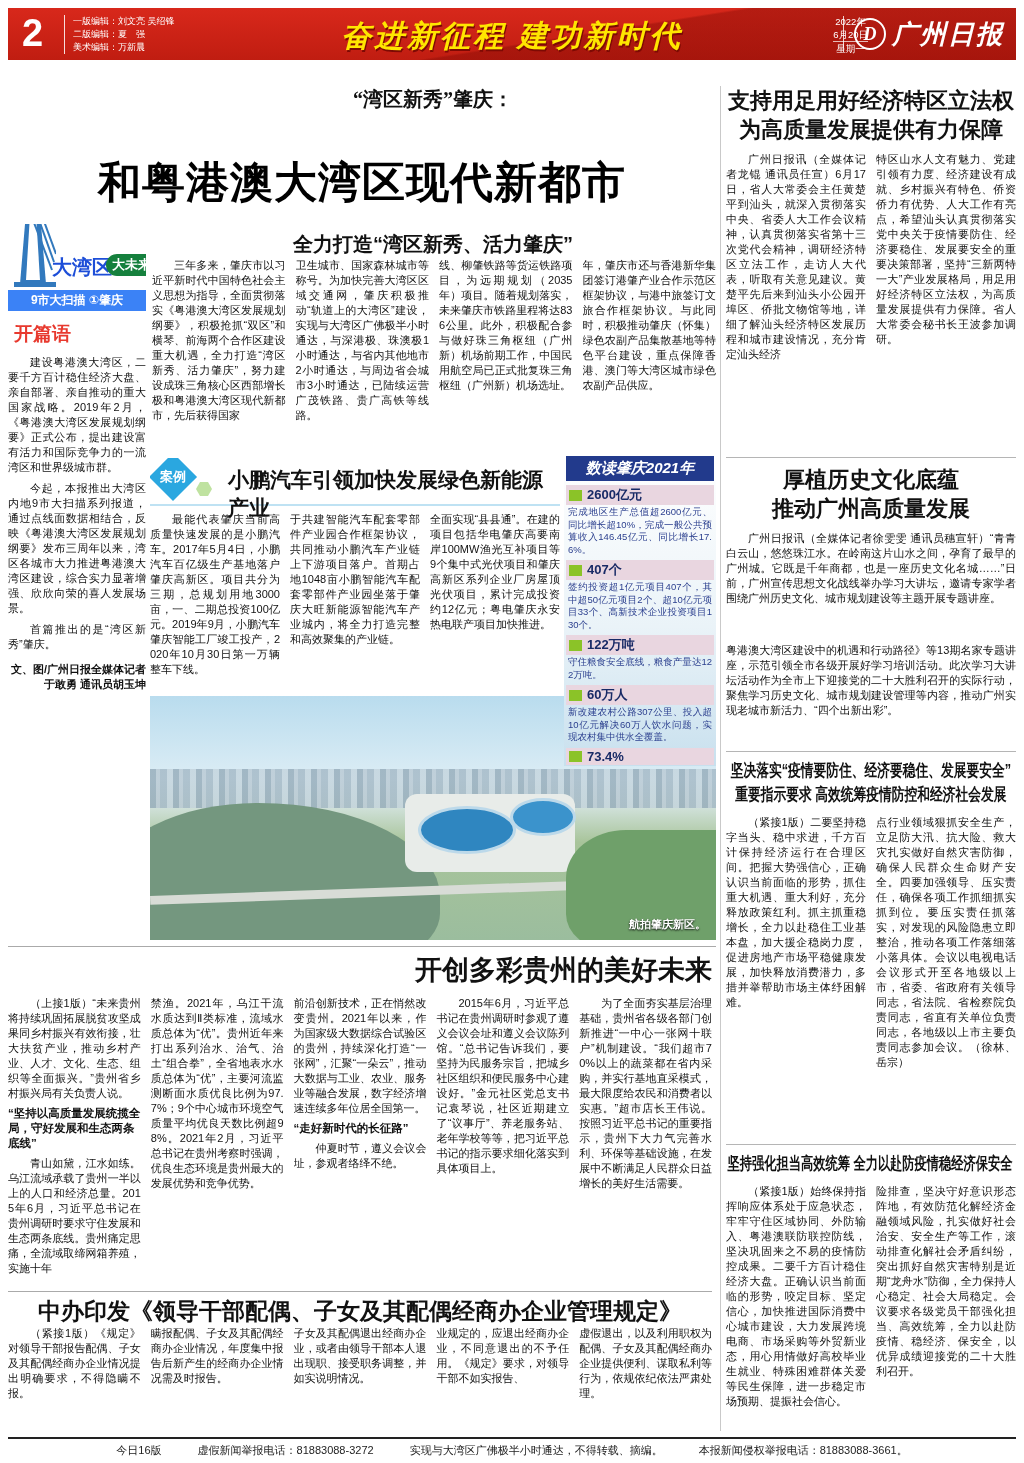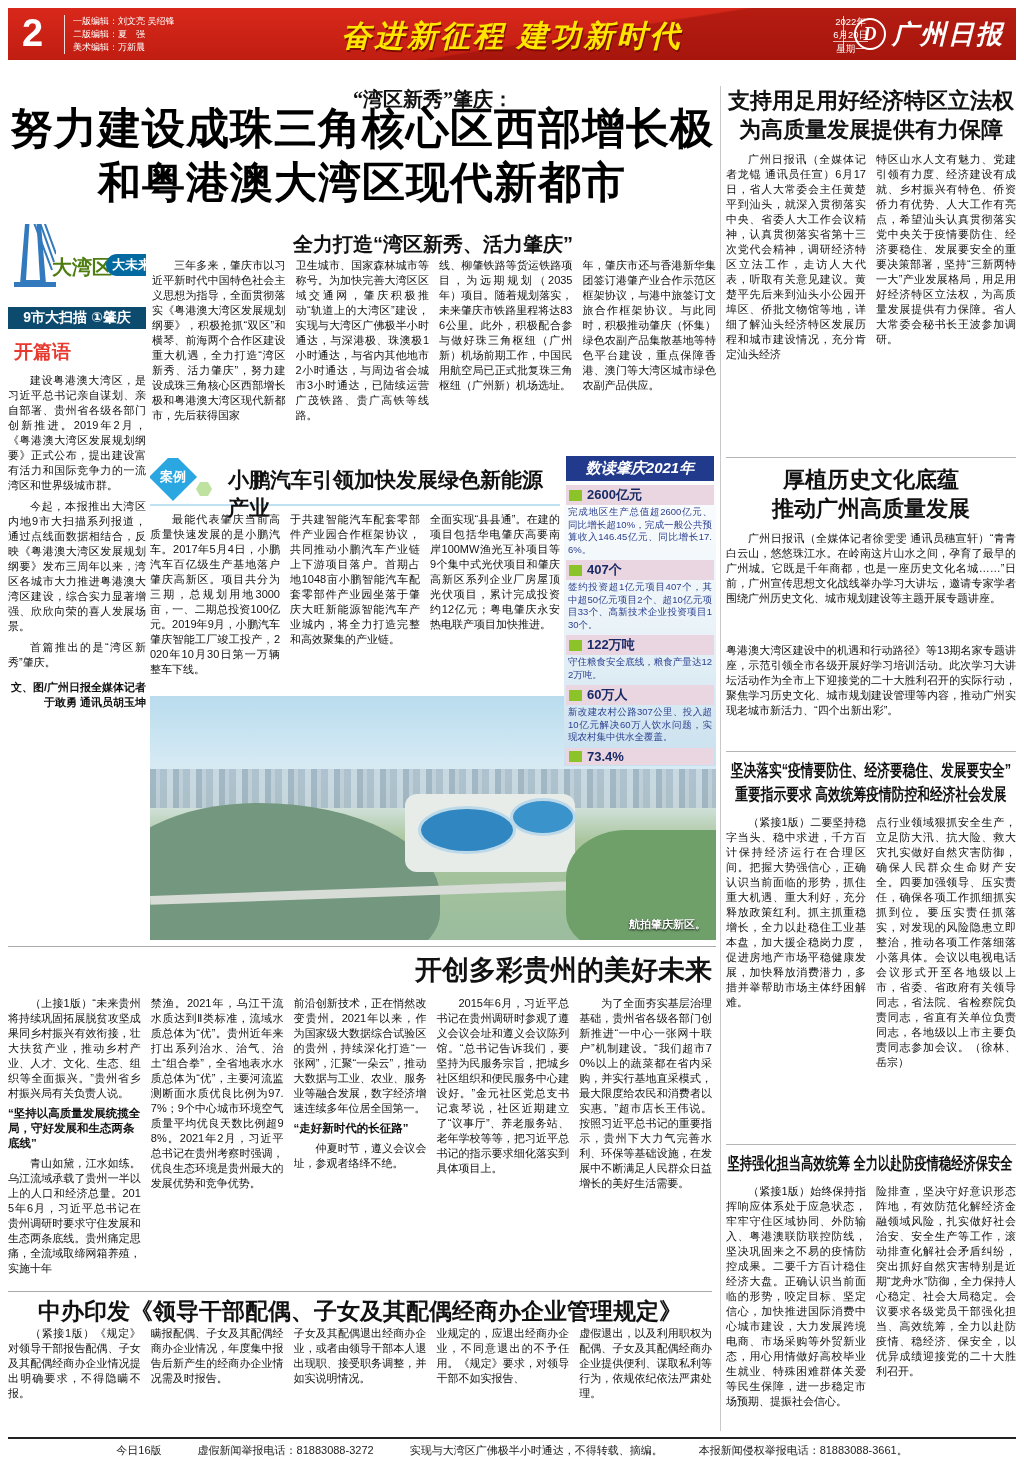--- a/index.html
+++ b/index.html
@@ -31,25 +31,25 @@
   .kicker{position:absolute;left:150px;top:86px;width:566px;text-align:center;
           font-size:20px;font-weight:800;font-family:"Liberation Serif",serif;}
   .hl{position:absolute;left:8px;width:708px;text-align:center;font-weight:900;font-size:43px;
       line-height:50px;font-family:"Liberation Serif","DejaVu Serif",serif;letter-spacing:1px;color:#000;}
   .subtitle{position:absolute;left:150px;top:231px;width:566px;text-align:center;
             font-size:20px;font-weight:800;}
   
   .sidebar{position:absolute;left:8px;top:224px;width:138px;height:716px;overflow:hidden;}
   .brandrow{position:relative;height:64px;}
   .bridge{position:absolute;left:2px;top:-40px;}
-  .brand-cn{position:absolute;left:44px;top:30px;font-size:20px;font-weight:900;color:#4d7c0f;}
-  .badge{position:absolute;left:98px;top:30px;background:#0369a1;color:#fff;font-size:13px;
+  .brand-cn{position:absolute;left:44px;top:30px;font-size:20px;font-weight:900;color:#1d4ed8;}
+  .badge{position:absolute;left:98px;top:30px;background:#15803d;color:#fff;font-size:13px;
          font-weight:800;padding:2px 6px;border-radius:11px;white-space:nowrap;}
-  .strip{background:#0c4a6e;color:#fff;font-size:14px;font-weight:700;text-align:center;
-         padding:2px 0;margin-top:19px;}
+  .strip{background:#3b82f6;color:#fff;font-size:12px;font-weight:700;text-align:center;
+         padding:2px 0;margin-top:2px;}
   .opener-title{color:#e8392e;font-size:19px;font-weight:900;margin:10px 0 8px 6px;
                 font-family:"Liberation Serif",serif;}
   .sidebar p{margin:0 0 6px 0;font-size:11px;line-height:15px;text-align:justify;
              text-indent:2em;word-break:break-all;}
   .byline{font-size:11px;font-weight:700;text-align:right;margin-top:10px;line-height:15px;}
   
   .cols{display:flex;gap:10px;}
   .col{flex:1;overflow:hidden;}
   .t{margin:0;font-size:11px;line-height:15px;text-align:justify;word-break:break-all;}
   .ind{text-indent:2em;}
@@ -136,40 +136,39 @@
       <div class="dl">6月20日</div>
       <div>星期一</div>
     </div>
     <div class="paperlogo">
       <span class="logo-circ">D</span>
       <span class="logo-name">广州日报</span>
     </div>
   </header>
 
   <div class="kicker">“湾区新秀”肇庆：</div>
-  <h1 class="hl" style="top:104px;margin:0;">努力建设成珠三角核心区西部增长极</h1>
   <h1 class="hl" style="top:158px;margin:0;">和粤港澳大湾区现代新都市</h1>
   <div class="subtitle">全力打造“湾区新秀、活力肇庆”</div>
 
   <aside class="sidebar">
     <div class="brandrow">
       <svg class="bridge" width="46" height="104" viewBox="0 0 46 104">
         <polygon points="18,4 28,4 36,100 10,100" fill="#3279bd"></polygon>
         <polygon points="21,14 25,14 30,96 16,96" fill="#ffffff"></polygon>
         <line x1="24" y1="10" x2="46" y2="70" stroke="#3279bd" stroke-width="2"></line>
         <line x1="24" y1="22" x2="44" y2="78" stroke="#3279bd" stroke-width="2"></line>
         <line x1="23" y1="36" x2="42" y2="86" stroke="#3279bd" stroke-width="2"></line>
         <rect x="4" y="98" width="42" height="5" fill="#3279bd"></rect>
       </svg>
       <span class="brand-cn">大湾区</span>
       <span class="badge">大未来</span>
     </div>
     <div class="strip">9市大扫描 ①肇庆</div>
     <div class="opener-title">开篇语</div>
-    <p>建设粤港澳大湾区，是习近平总书记亲自谋划、亲自部署、贵州省各级各部门创新推进。2019年2月，《粤港澳大湾区发展规划纲要》正式公布，提出建设富有活力和国际竞争力的一流湾区和世界级城市群。</p>
+    <p>建设粤港澳大湾区，二要千方百计稳住经济大盘、亲自部署、亲自推动的重大国家战略。2019年2月，《粤港澳大湾区发展规划纲要》正式公布，提出建设富有活力和国际竞争力的一流湾区和世界级城市群。</p>
     <p>今起，本报推出大湾区内地9市大扫描系列报道，通过点线面数据相结合，反映《粤港澳大湾区发展规划纲要》发布三周年以来，湾区各城市大力推进粤港澳大湾区建设，综合实力显著增强、欣欣向荣的喜人发展场景。</p>
     <p>首篇推出的是“湾区新秀”肇庆。</p>
     <div class="byline">文、图/广州日报全媒体记者于敢勇 通讯员胡玉坤</div>
   </aside>
 
   <div class="cols abs" style="left:152px;top:258px;width:564px;height:197px;justify-content:flex-end;">
     <div class="col">
         <p class="t ind">三年多来，肇庆市以习近平新时代中国特色社会主义思想为指导，全面贯彻落实《粤港澳大湾区发展规划纲要》，积极抢抓“双区”和横琴、前海两个合作区建设重大机遇，全力打造“湾区新秀、活力肇庆”，努力建设成珠三角核心区西部增长极和粤港澳大湾区现代新都市，先后获得国家</p>
       </div>
     <div class="col">

